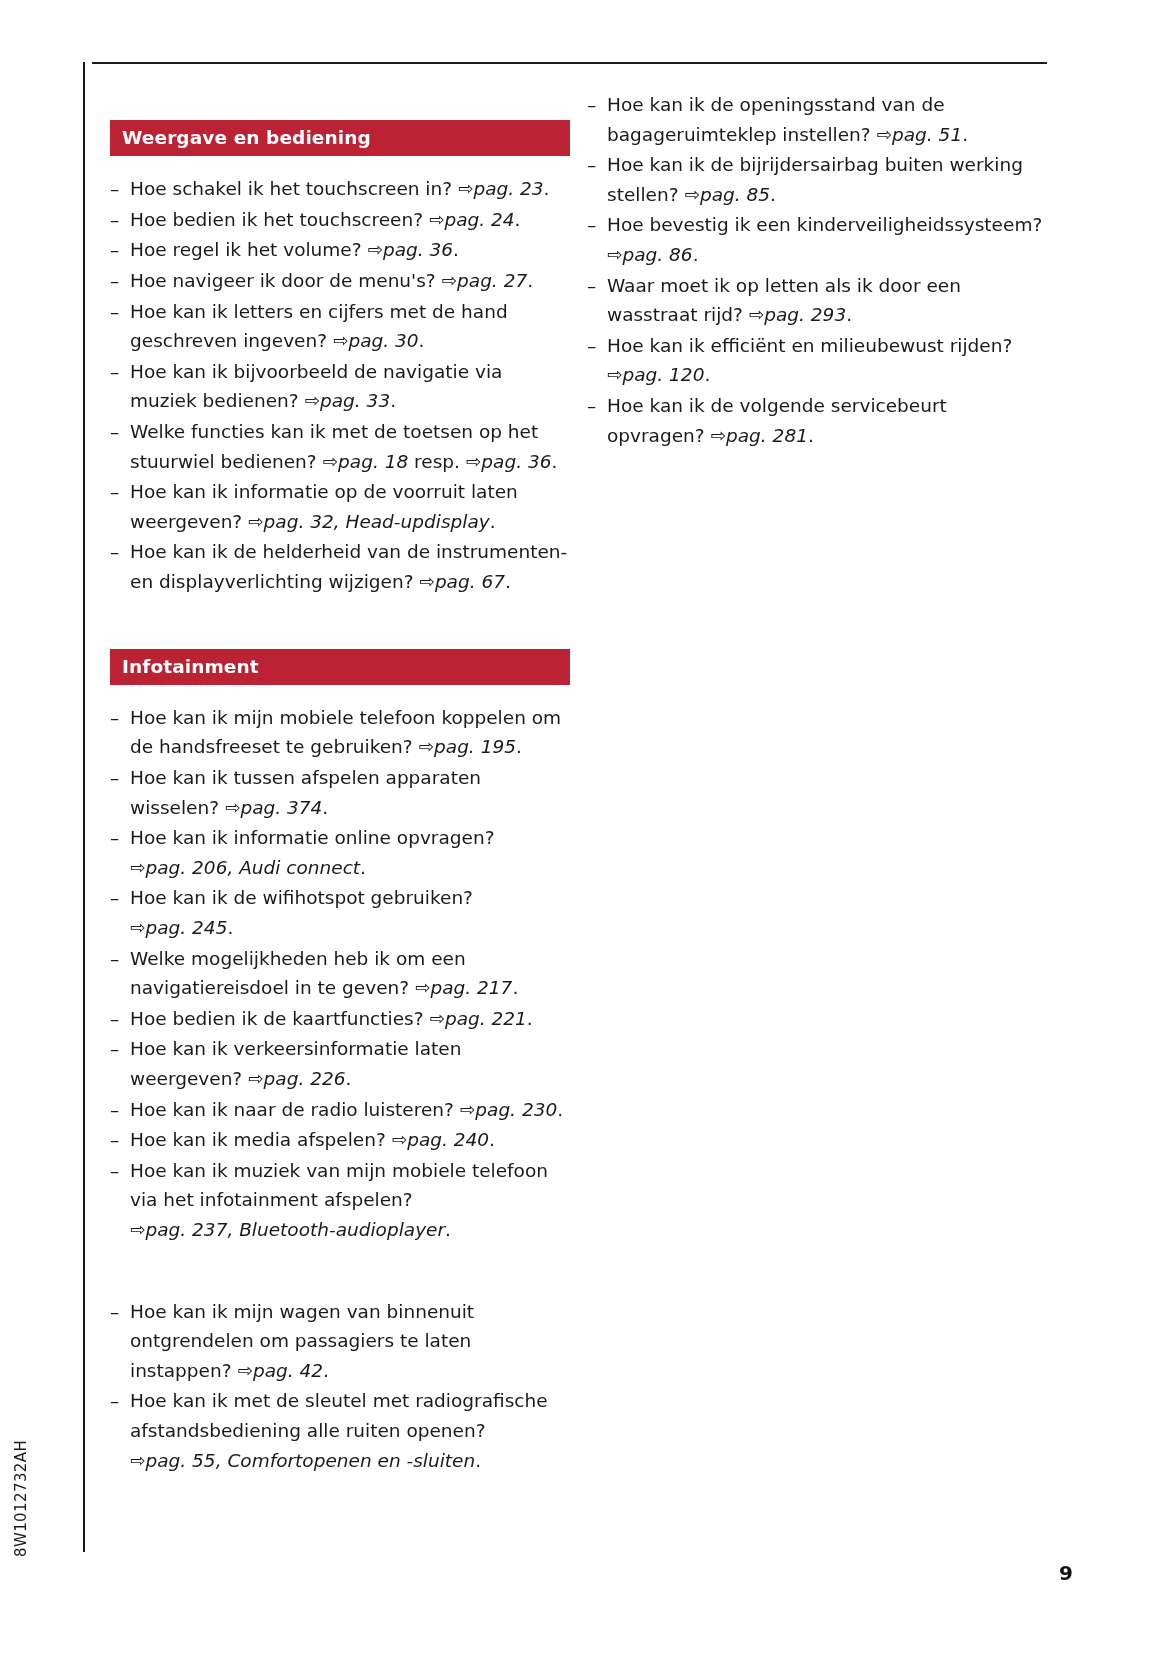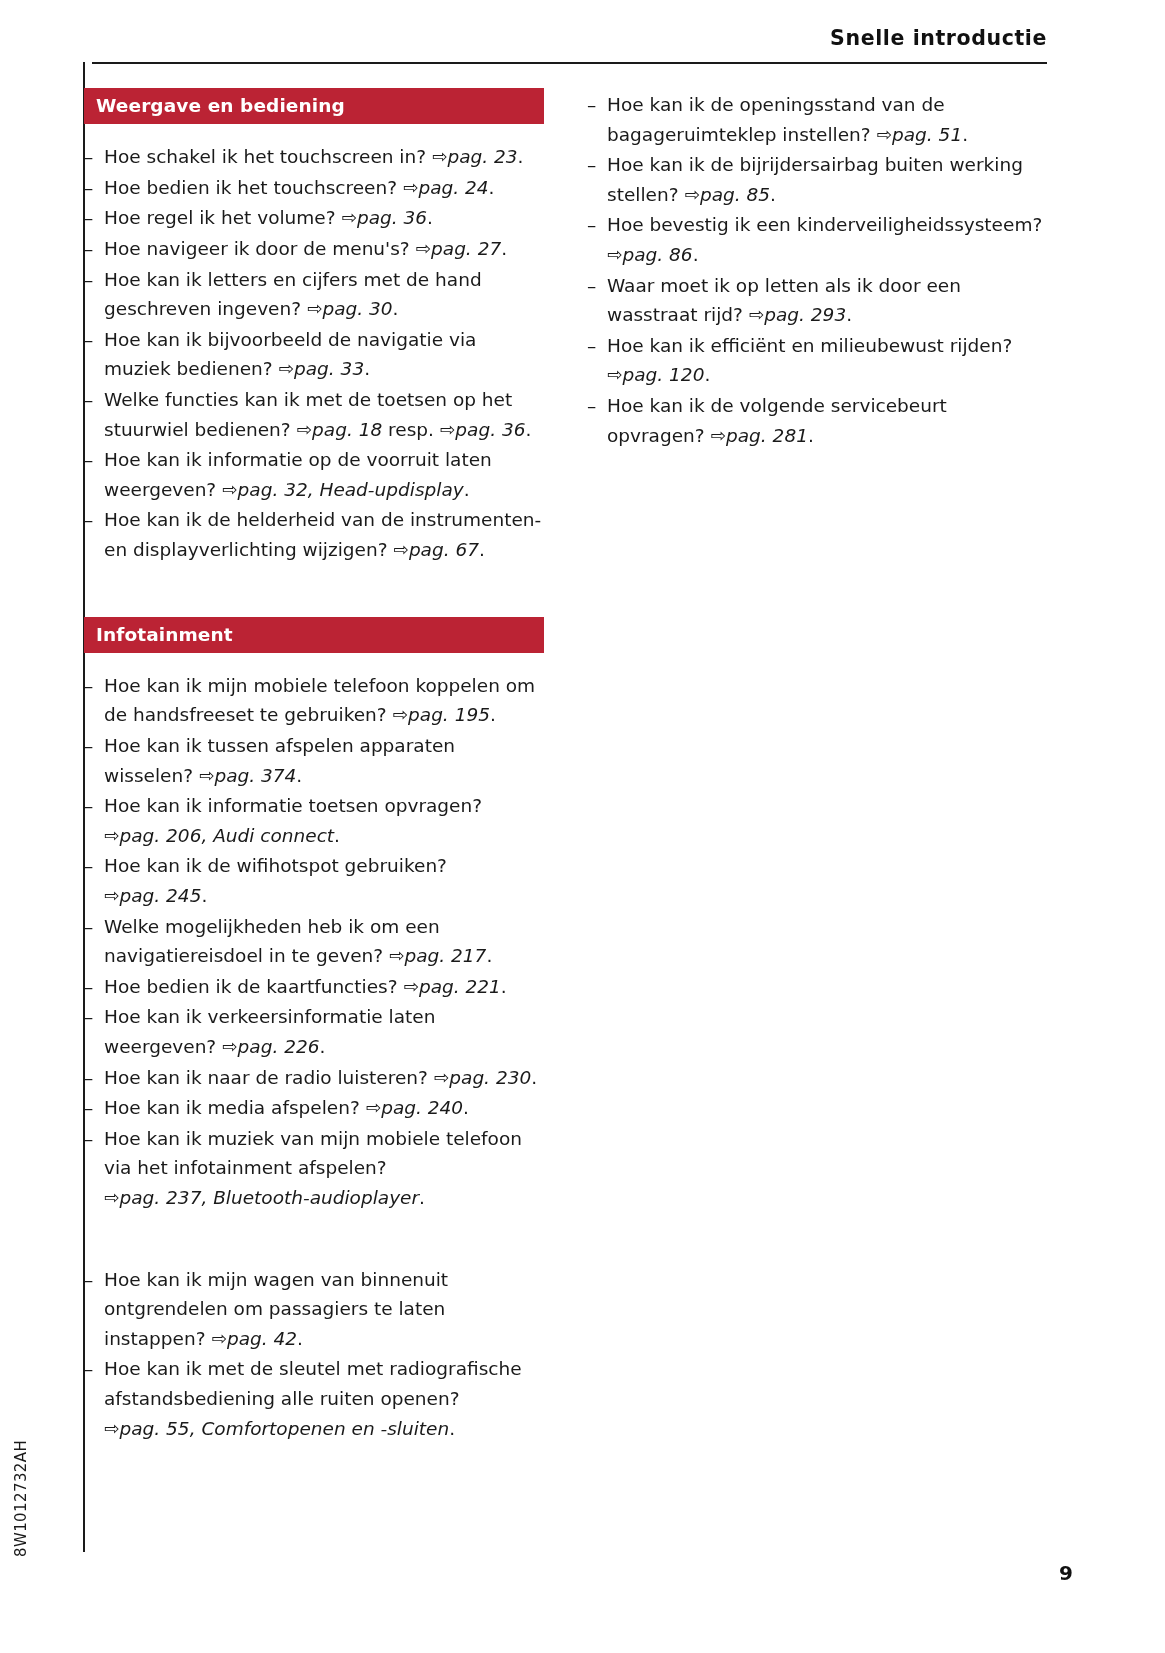--- a/index.html
+++ b/index.html
@@ -68,21 +68,21 @@
     white-space: nowrap;
     color: #1a1a1a;
   }
 
   
   .col {
     position: absolute;
     top: 88px;
     width: 460px;
   }
-  .col-left { left: 84px; }
+  .col-left { left: 110px; margin-top: 32px; }
   .col-right { left: 587px; }
 
   
   .section-bar {
     background: #bb2334;
     color: #ffffff;
     font-size: 18.5px;
     font-weight: bold;
     padding: 7px 0 8px 12px;
     line-height: 1.15;
@@ -132,23 +132,20 @@
     font-size: 20px;
     font-weight: bold;
     color: #111;
   }
 </style>
 </head>
 <body>
 
 <div class="page">
 
-  <div class="header">
-    <span class="header-title">Snelle introductie</span>
-  </div>
   <div class="header-rule"></div>
   <div class="left-rule"></div>
 
   <div class="part-number">8W1012732AH</div>
 
   <div class="col col-left">
       <div class="section">
         <div class="section-bar">Weergave en bediening</div>
         <ul class="qlist">
           <li><span class="dash">–</span><span>Hoe schakel ik het touchscreen in?</span> <span class="ref"><span class="arrow">⇨</span><span>pag. 23</span></span><span>.</span></li>
@@ -160,21 +157,21 @@
           <li><span class="dash">–</span><span>Welke functies kan ik met de toetsen op het stuurwiel bedienen?</span> <span class="ref"><span class="arrow">⇨</span><span>pag. 18</span></span> <span>resp.</span> <span class="ref"><span class="arrow">⇨</span><span>pag. 36</span></span><span>.</span></li>
           <li><span class="dash">–</span><span>Hoe kan ik informatie op de voorruit laten weergeven?</span> <span class="ref"><span class="arrow">⇨</span><span>pag. 32, Head-updisplay</span></span><span>.</span></li>
           <li><span class="dash">–</span><span>Hoe kan ik de helderheid van de instrumenten- en displayverlichting wijzigen?</span> <span class="ref"><span class="arrow">⇨</span><span>pag. 67</span></span><span>.</span></li>
         </ul>
       </div>
       <div class="section">
         <div class="section-bar">Infotainment</div>
         <ul class="qlist">
           <li><span class="dash">–</span><span>Hoe kan ik mijn mobiele telefoon koppelen om de handsfreeset te gebruiken?</span> <span class="ref"><span class="arrow">⇨</span><span>pag. 195</span></span><span>.</span></li>
           <li><span class="dash">–</span><span>Hoe kan ik tussen afspelen apparaten wisselen?</span> <span class="ref"><span class="arrow">⇨</span><span>pag. 374</span></span><span>.</span></li>
-          <li><span class="dash">–</span><span>Hoe kan ik informatie toetsen opvragen?</span> <span class="ref"><span class="arrow">⇨</span><span>pag. 206, Audi connect</span></span><span>.</span></li>
+          <li><span class="dash">–</span><span>Hoe kan ik informatie online opvragen?</span> <span class="ref"><span class="arrow">⇨</span><span>pag. 206, Audi connect</span></span><span>.</span></li>
           <li><span class="dash">–</span><span>Hoe kan ik de wifihotspot gebruiken?</span> <span class="ref"><span class="arrow">⇨</span><span>pag. 245</span></span><span>.</span></li>
           <li><span class="dash">–</span><span>Welke mogelijkheden heb ik om een navigatiereisdoel in te geven?</span> <span class="ref"><span class="arrow">⇨</span><span>pag. 217</span></span><span>.</span></li>
           <li><span class="dash">–</span><span>Hoe bedien ik de kaartfuncties?</span> <span class="ref"><span class="arrow">⇨</span><span>pag. 221</span></span><span>.</span></li>
           <li><span class="dash">–</span><span>Hoe kan ik verkeersinformatie laten weergeven?</span> <span class="ref"><span class="arrow">⇨</span><span>pag. 226</span></span><span>.</span></li>
           <li><span class="dash">–</span><span>Hoe kan ik naar de radio luisteren?</span> <span class="ref"><span class="arrow">⇨</span><span>pag. 230</span></span><span>.</span></li>
           <li><span class="dash">–</span><span>Hoe kan ik media afspelen?</span> <span class="ref"><span class="arrow">⇨</span><span>pag. 240</span></span><span>.</span></li>
           <li><span class="dash">–</span><span>Hoe kan ik muziek van mijn mobiele telefoon via het infotainment afspelen?</span> <span class="ref"><span class="arrow">⇨</span><span>pag. 237, Bluetooth-audioplayer</span></span><span>.</span></li>
         </ul>
       </div>
       <div class="section">

